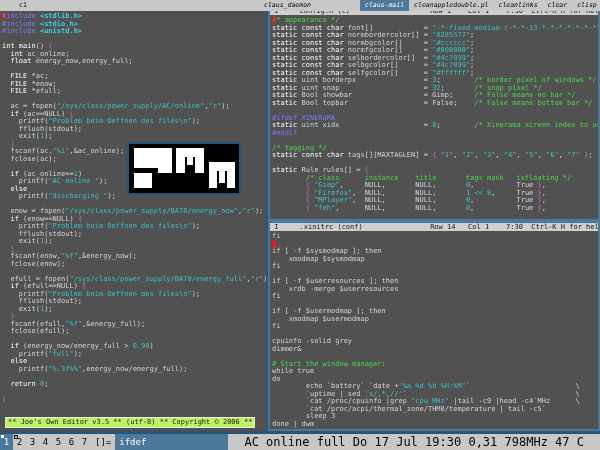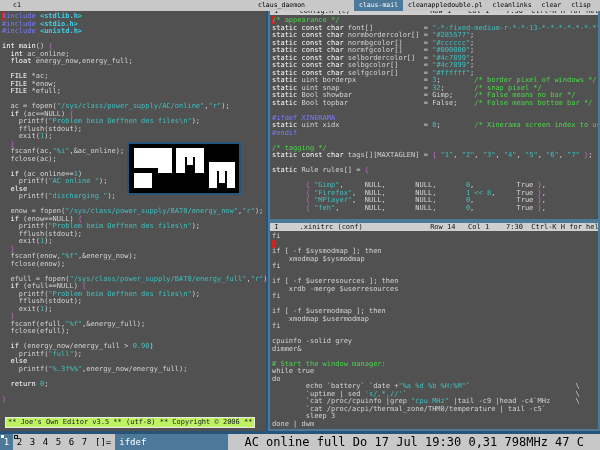--- a/index.html
+++ b/index.html
@@ -1,22 +1,22 @@
 <!DOCTYPE html>
 <html style="--accent: #4c7899; --border: #285577; --barbg: #c8c8c8; --barfg: #000000; --termbg: #515151; --fg: #d4d4d4; --com: #4ad84a; --str: #3fc0c0; --pp: #7b7bff; --hdr: #40d0e8; --br: #c468c4; --cur: #d22222;"><head>
 <meta charset="utf-8">
 <style>
   html,body{margin:0;padding:0;background:#222;}
   #screen{position:relative;width:600px;height:450px;background:#2e2e2e;overflow:hidden;
           font-family:"DejaVu Sans Mono", monospace;}
   
   #dmenu{position:absolute;left:0;top:0;width:600px;height:11px;background:var(--barbg);
          color:var(--barfg);font-size:6.5px;line-height:11px;display:flex;overflow:hidden;}
-  #dmenu-input{width:240px;padding-left:13px;flex:none;}
-  .dmenu-item{padding:0 5px;flex:none;}
+  #dmenu-input{width:240px;padding-left:19px;flex:none;}
+  .dmenu-item{padding:0 5px;flex:none;font-style:italic;}
   .dmenu-item.sel{background:var(--accent);color:#fff;margin-left:44px;}
   
   .term{position:absolute;background:var(--termbg);overflow:hidden;}
   #win-left{left:0;top:11px;width:266px;height:420px;border-right:2px solid var(--border);}
   #win-rt{left:268px;top:11px;width:328px;height:208px;border-left:2px solid var(--accent);
           border-right:2px solid var(--accent);border-bottom:2px solid var(--accent);}
   #win-rb{left:268px;top:221px;width:328px;height:206px;border:2px solid var(--accent);}
   #gap-bottom{position:absolute;left:0;top:431px;width:600px;height:3px;background:var(--border);}
   .code{padding:2px 0 0 2px;}
   .cl{white-space:pre;font-size:7px;line-height:7.5px;height:7.5px;color:var(--fg);}
@@ -148,21 +148,21 @@
         <div class="cl"><span class="k">static</span><span class="d"> Bool topbar                  = False;    </span><span class="c">/* False means bottom bar */</span></div>
         <div class="cl"></div>
         <div class="cl"><span class="p">#ifdef XINERAMA</span></div>
         <div class="cl"><span class="k">static</span><span class="d"> uint xidx                    = </span><span class="s">0</span><span class="d">;        </span><span class="c">/* Xinerama screen index to use */</span></div>
         <div class="cl"><span class="p">#endif</span></div>
         <div class="cl"></div>
         <div class="cl"><span class="c">/* tagging */</span></div>
         <div class="cl"><span class="k">static const char</span><span class="d"> tags[][MAXTAGLEN] = </span><span class="b">{</span><span class="d"> </span><span class="s">"1"</span><span class="d">, </span><span class="s">"2"</span><span class="d">, </span><span class="s">"3"</span><span class="d">, </span><span class="s">"4"</span><span class="d">, </span><span class="s">"5"</span><span class="d">, </span><span class="s">"6"</span><span class="d">, </span><span class="s">"7"</span><span class="d"> </span><span class="b">}</span><span class="d">;</span></div>
         <div class="cl"></div>
         <div class="cl"><span class="k">static</span><span class="d"> Rule rules[] = </span><span class="b">{</span></div>
-        <div class="cl"><span class="d">        </span></div>
+        <div class="cl"><span class="d">        </span><span class="c">/* class      instance    title       tags mask   isfloating */</span></div>
         <div class="cl"><span class="d">        </span><span class="b">{</span><span class="d"> </span><span class="s">"Gimp"</span><span class="d">,     NULL,       NULL,       </span><span class="s">0</span><span class="d">,          True </span><span class="b">}</span><span class="d">,</span></div>
         <div class="cl"><span class="d">        </span><span class="b">{</span><span class="d"> </span><span class="s">"Firefox"</span><span class="d">,  NULL,       NULL,       </span><span class="s">1 &lt;&lt; 8</span><span class="d">,     True </span><span class="b">}</span><span class="d">,</span></div>
         <div class="cl"><span class="d">        </span><span class="b">{</span><span class="d"> </span><span class="s">"MPlayer"</span><span class="d">,  NULL,       NULL,       </span><span class="s">0</span><span class="d">,          True </span><span class="b">}</span><span class="d">,</span></div>
         <div class="cl"><span class="d">        </span><span class="b">{</span><span class="d"> </span><span class="s">"feh"</span><span class="d">,      NULL,       NULL,       </span><span class="s">0</span><span class="d">,          True </span><span class="b">}</span><span class="d">,</span></div>
       </div>
   </div>
 
   <div class="term" id="win-rb">
     <div class="joe-status"> I     .xinitrc (conf)                Row 14   Col 1    7:30  Ctrl-K H for help</div>
     <div class="code" id="rb-code">

